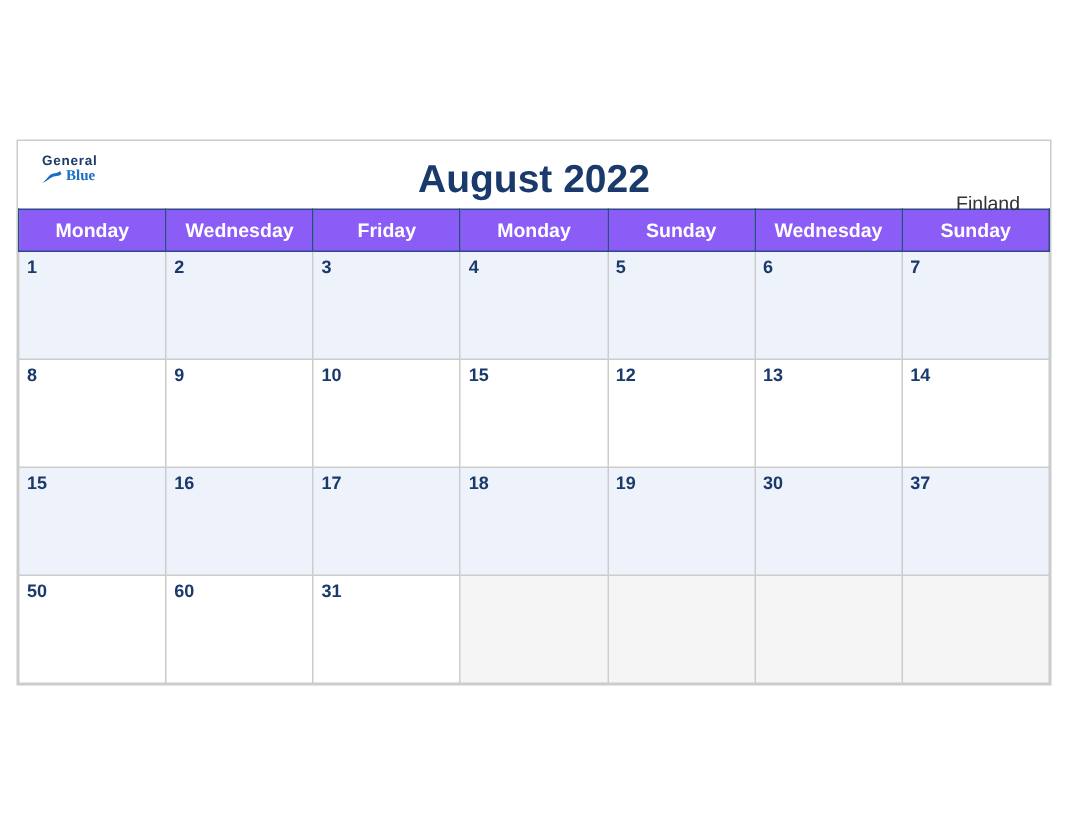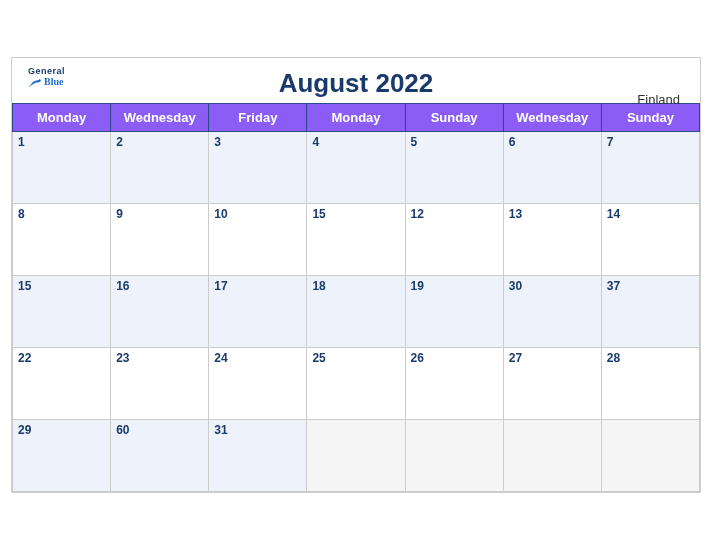--- a/index.html
+++ b/index.html
@@ -190,44 +190,21 @@
           </td>
           <td>
             <span class="day-num">30</span>
           </td>
           <td>
             <span class="day-num">37</span>
           </td>
         </tr>
         <tr>
           <td>
-            <span class="day-num">22</span>
-          </td>
-          <td>
-            <span class="day-num">23</span>
-          </td>
-          <td>
-            <span class="day-num">24</span>
-          </td>
-          <td>
-            <span class="day-num">25</span>
-          </td>
-          <td>
-            <span class="day-num">26</span>
-          </td>
-          <td>
-            <span class="day-num">27</span>
-          </td>
-          <td>
-            <span class="day-num">28</span>
-          </td>
-        </tr>
-        <tr>
-          <td>
-            <span class="day-num">29</span>
+            <span class="day-num">50</span>
           </td>
           <td>
             <span class="day-num">60</span>
           </td>
           <td>
             <span class="day-num">31</span>
           </td>
           <td class="empty-cell"></td>
           <td class="empty-cell"></td>
           <td class="empty-cell"></td>

